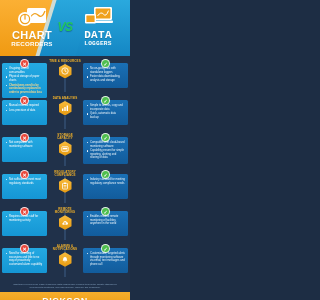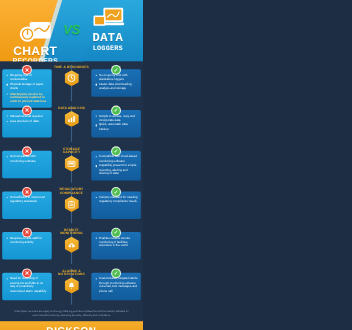--- a/index.html
+++ b/index.html
@@ -19,21 +19,21 @@
   .hdr-right { right:0; width:70px; background:#1b9ad6;
                background:linear-gradient(180deg,#2aa9de 0%, #1487c4 100%); }
   .hdr-left { background:linear-gradient(180deg,#fbb034 0%, #f09a12 100%); }
   .hdr-diag { position:absolute; top:-4px; left:48px; width:36px; height:64px;
               background:#1b9ad6; transform:skewX(-17deg);
               background:linear-gradient(180deg,#2aa9de 0%, #1487c4 100%); }
   .hdr-diag2 { position:absolute; top:-4px; left:44px; width:7px; height:64px;
               background:#c8e4f2; transform:skewX(-17deg); opacity:.85; }
 
   .hdr-col { position:absolute; top:0; height:56px; width:62px; }
-  .hdr-col.l { left:1px;margin-top:12px; }
+  .hdr-col.l { left:1px; }
   .hdr-col.r { right:1px;font-family:Liberation Mono, monospace; }
   .hdr-ico { height:26px; margin-top:4px; display:flex; align-items:center; justify-content:center; }
   .hdr-title {
     text-align:center; color:#fff; font-weight:bold; letter-spacing:.3px;
     font-size:11px; line-height:10px; text-transform:uppercase;
     text-shadow:0 1px 0 rgba(0,0,0,.18);
   }
   .hdr-sub {
     text-align:center; color:#fff; font-weight:bold;
     font-size:6.2px; line-height:7px; letter-spacing:.2px; text-transform:uppercase;

